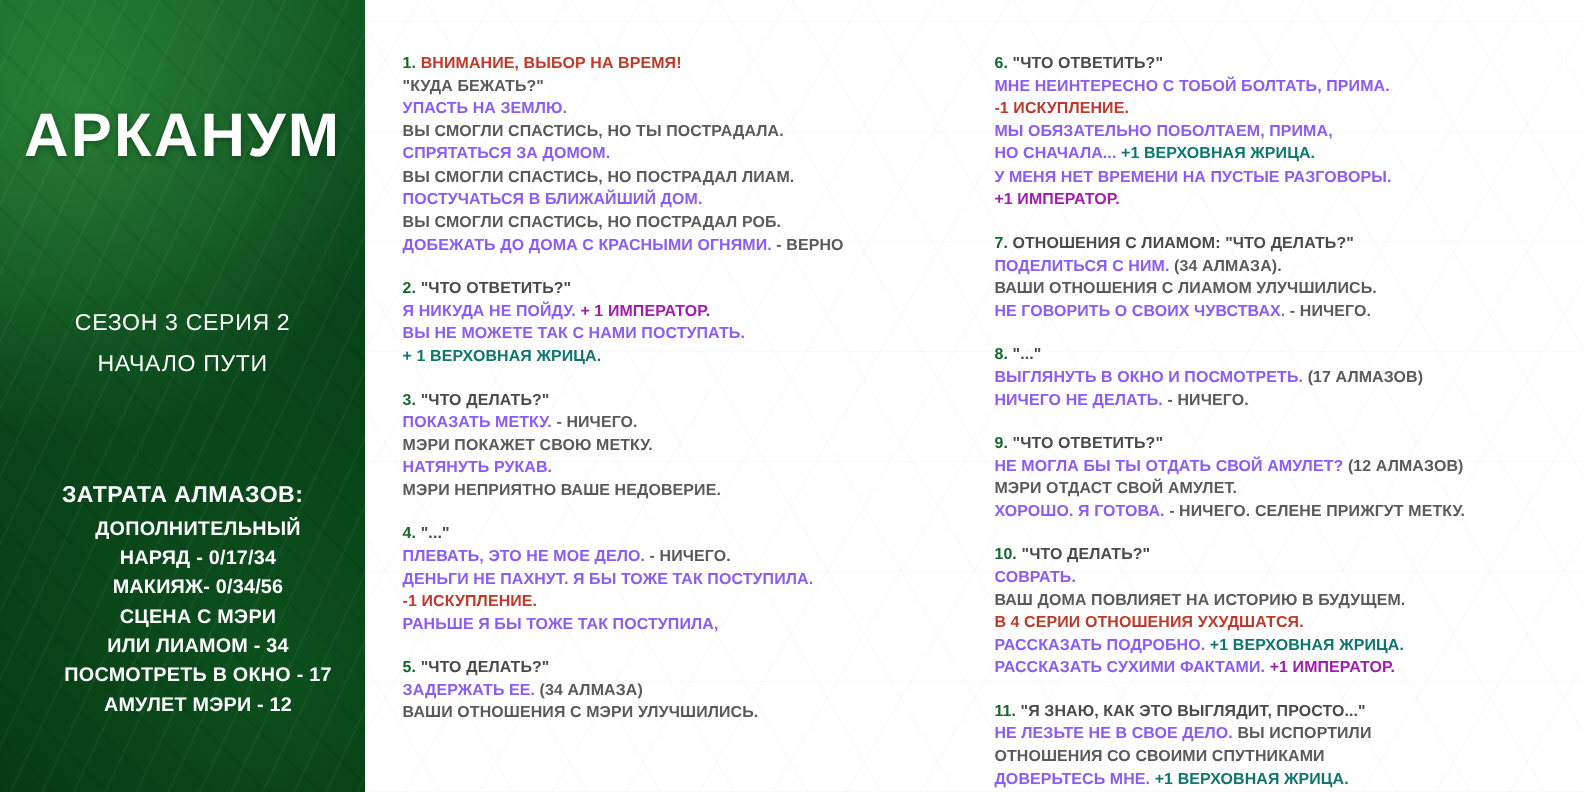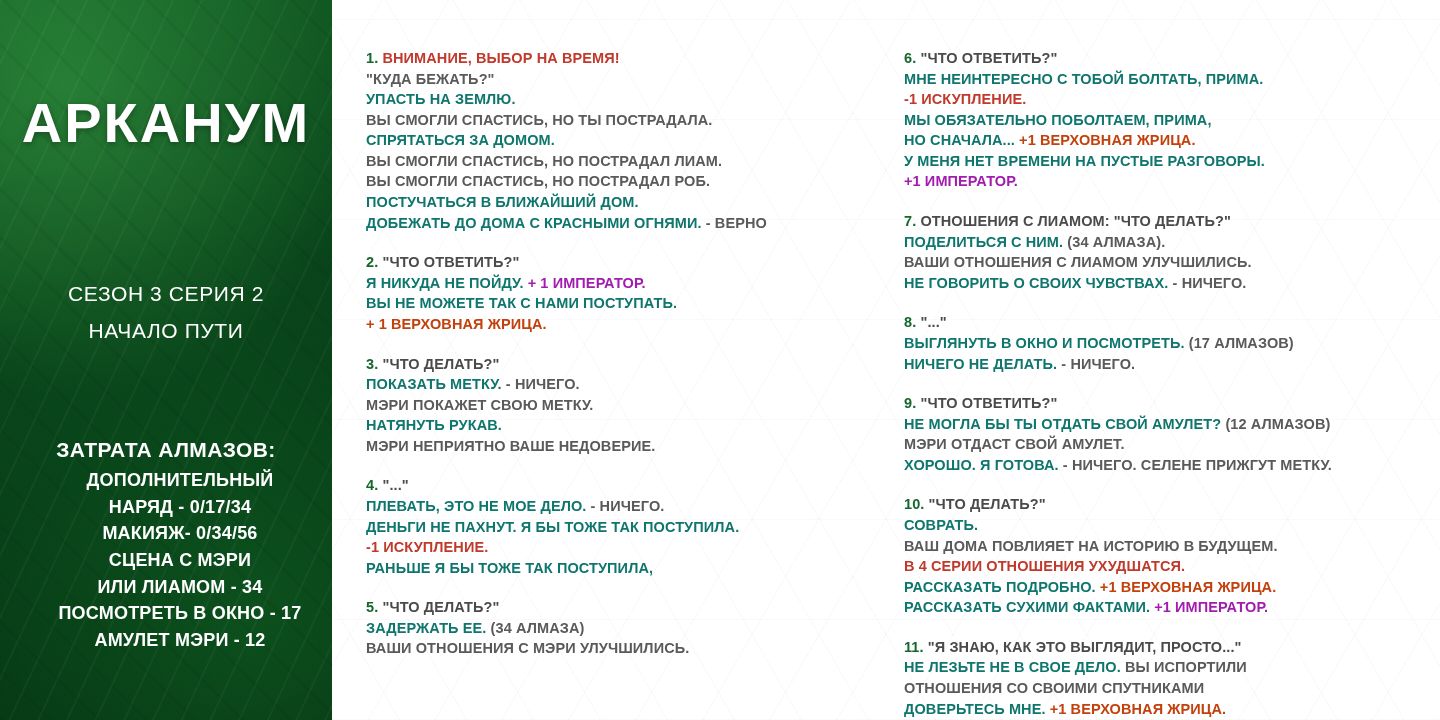--- a/index.html
+++ b/index.html
@@ -127,25 +127,25 @@
     font-weight: bold;
     line-height: 1.42;
     letter-spacing: 0.1px;
     white-space: nowrap;
   }
   .q {
     color: #4a4a4a;
   }
   .q .num { color: #14682b; }
   .q.alert { color: #c0392b; }
-  .opt-green { color: #0f766e; }
+  .opt-green { color: #8b5cf6; }
   .grey { color: #5a5a5a; font-weight: bold; }
   .red { color: #c0392b; }
   .gold { color: #a21caf; }
-  .darkgreen { color: #c2410c; }
+  .darkgreen { color: #0f766e; }
 </style>
 </head>
 <body>
 
 <div class="page">
 
   <aside class="sidebar">
     <div class="sidebar-inner">
       <div class="brand-title">АРКАНУМ</div>
       <div class="season-block">
@@ -170,22 +170,22 @@
   <main class="content">
     <div class="columns">
       <section class="col left">
           <div class="entry">
             <div class="line q alert"><span class="num">1.</span><span> ВНИМАНИЕ, ВЫБОР НА ВРЕМЯ!</span></div>
             <div class="line"><span class="grey">"КУДА БЕЖАТЬ?"</span></div>
             <div class="line"><span class="opt-green">УПАСТЬ НА ЗЕМЛЮ.</span></div>
             <div class="line"><span class="grey">ВЫ СМОГЛИ СПАСТИСЬ, НО ТЫ ПОСТРАДАЛА.</span></div>
             <div class="line"><span class="opt-green">СПРЯТАТЬСЯ ЗА ДОМОМ.</span></div>
             <div class="line"><span class="grey">ВЫ СМОГЛИ СПАСТИСЬ, НО ПОСТРАДАЛ ЛИАМ.</span></div>
+            <div class="line"><span class="opt-green">ПОСТУЧАТЬСЯ В БЛИЖАЙШИЙ ДОМ.</span></div>
             <div class="line"><span class="grey">ВЫ СМОГЛИ СПАСТИСЬ, НО ПОСТРАДАЛ РОБ.</span></div>
-            <div class="line"><span class="opt-green">ПОСТУЧАТЬСЯ В БЛИЖАЙШИЙ ДОМ.</span></div>
             <div class="line"><span class="opt-green">ДОБЕЖАТЬ ДО ДОМА С КРАСНЫМИ ОГНЯМИ.</span><span class="grey"> - ВЕРНО</span></div>
           </div>
           <div class="entry">
             <div class="line q"><span class="num">2.</span><span> "ЧТО ОТВЕТИТЬ?"</span></div>
             <div class="line"><span class="opt-green">Я НИКУДА НЕ ПОЙДУ.</span><span class="gold"> + 1 ИМПЕРАТОР.</span></div>
             <div class="line"><span class="opt-green">ВЫ НЕ МОЖЕТЕ ТАК С НАМИ ПОСТУПАТЬ.</span></div>
             <div class="line"><span class="darkgreen">+ 1 ВЕРХОВНАЯ ЖРИЦА.</span></div>
           </div>
           <div class="entry">
             <div class="line q"><span class="num">3.</span><span> "ЧТО ДЕЛАТЬ?"</span></div>

